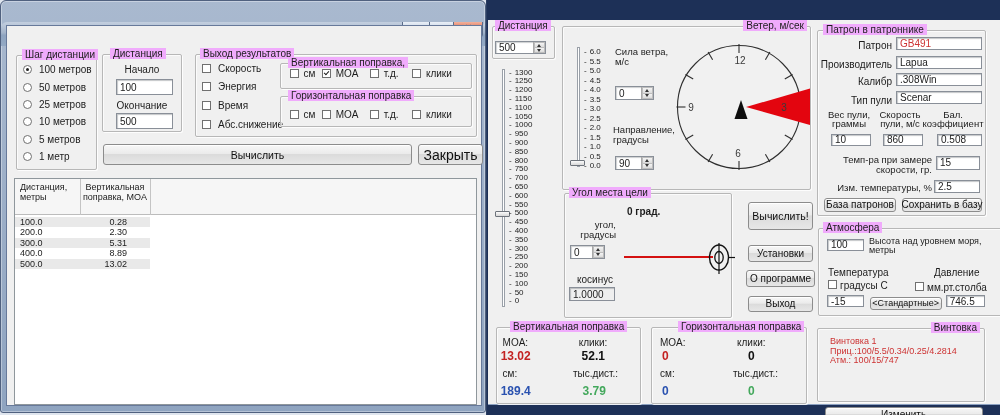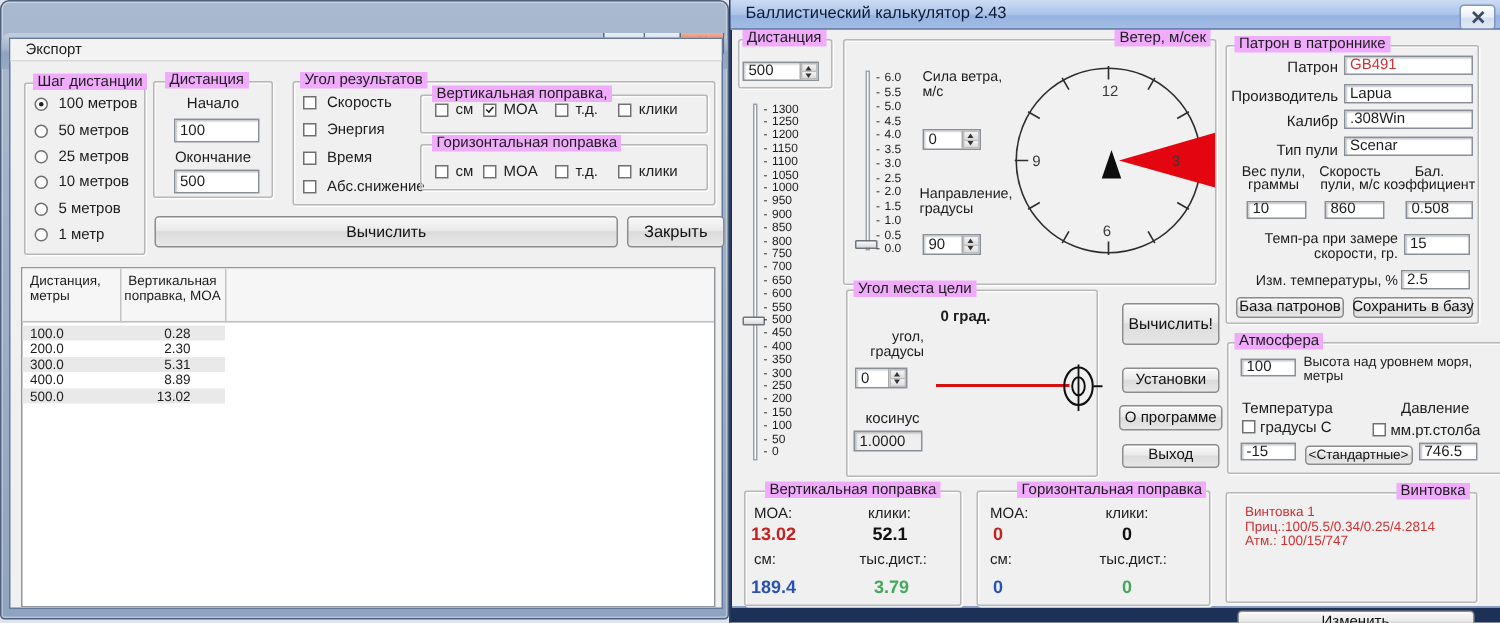--- a/index.html
+++ b/index.html
@@ -113,30 +113,20 @@
   .red-text { color:#cd3333; }
 
   .menu-bar { position:absolute; left:0; top:0; right:0; height:15px; background:#f3f3f3;
     border-bottom:1px solid #d8d8d8; }
   .menu-item { position:absolute; left:6px; top:1px; padding:1px 4px; }
 </style>
 </head>
 <body>
 
 <div id="win-right">
-  <div class="titlebar">
-    <span class="title-text nowrap">Баллистический калькулятор 2.43</span>
-    <div class="basic-close" style="left:486px; top:3px; width:24px; height:17px;">
-      <span class="xglyph">
-        <svg width="9" height="9" viewBox="0 0 9 9">
-            <path d="M1 1 L8 8 M8 1 L1 8" stroke="#3c4a66" stroke-width="1.8"></path>
-          </svg>
-      </span>
-    </div>
-  </div>
   <div id="right-client">
 
     <div class="grp" style="left:4px; top:6px; width:63px; height:33px;">
       <span class="gt" style="left:2px;">Дистанция</span>
       <div class="spin" style="left:2px; top:14px; width:51px; height:13px;">
         <span class="sv">500</span>
         <span class="sb">
           <div>
               <i class="tri-up"></i>
             </div>
@@ -427,23 +417,20 @@
         <span class="xglyph">
           <svg width="11" height="10" viewBox="0 0 11 10">
               <path d="M1.5 1 L9.5 9 M9.5 1 L1.5 9" stroke="#fff" stroke-width="2.4"></path>
               <path d="M1.5 1 L9.5 9 M9.5 1 L1.5 9" stroke="#5d1c08" stroke-width="3.4" opacity="0.25"></path>
             </svg>
         </span>
       </div>
     </div>
   </div>
   <div id="left-client">
-    <div class="menu-bar">
-      <span class="menu-item">Экспорт</span>
-    </div>
 
     <div class="grp" style="left:9px; top:29px; width:81px; height:115px;">
       <span class="gt" style="left:5px;">Шаг дистанции</span>
       <div>
 
           <div class="radio-row">
             <span class="radio on">
               <i class="dot"></i>
             </span>
             <span class="rlabel">100 метров</span>
@@ -482,21 +469,21 @@
       <div class="inp" style="left:13px; top:24px; width:57px; height:16px;">
         <span>100</span>
       </div>
       <div class="lbl" style="left:0; top:44.5px; width:100%; text-align:center;">Окончание</div>
       <div class="inp" style="left:13px; top:58px; width:57px; height:16px;">
         <span>500</span>
       </div>
     </div>
 
     <div class="grp" style="left:188px; top:28px; width:282px; height:83px;">
-      <span class="gt" style="left:4px;">Угол результатов</span>
+      <span class="gt" style="left:4px;">Выход результатов</span>
       <div class="cb-col">
 
           <div class="cb-row">
             <span class="cb" style="position:relative; display:inline-block; flex:none;"></span>
             <span class="cblabel">Скорость</span>
           </div>
 
           <div class="cb-row">
             <span class="cb" style="position:relative; display:inline-block; flex:none;"></span>
             <span class="cblabel">Энергия</span>
@@ -564,21 +551,21 @@
               <span class="cb" style="position:relative; display:inline-block; flex:none;"></span>
               <span class="cblabel">клики</span>
             </div>
           </div>
       </div>
     </div>
 
     <div class="btn" style="left:96px; top:118px; width:309px; height:21px; font-size:10.5px;">
       <span>Вычислить</span>
     </div>
-    <div class="btn" style="left:411px; top:118px; width:65px; height:21px; font-size:11px;">
+    <div class="btn" style="left:411px; top:118px; width:65px; height:21px; font-size:14px;">
       <span>Закрыть</span>
     </div>
 
     <div id="res-table">
       <div class="hdr">
         <div class="lbl pre" style="left:5px; top:3px; line-height:10px;">Дистанция,
 метры</div>
         <div class="lbl pre" style="left:65px; top:3px; width:70px; text-align:center; line-height:10px;">Вертикальная
 поправка, MOA</div>
       </div>

